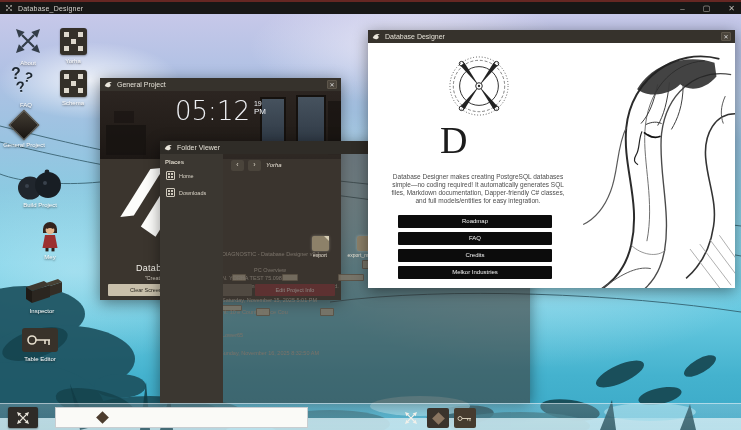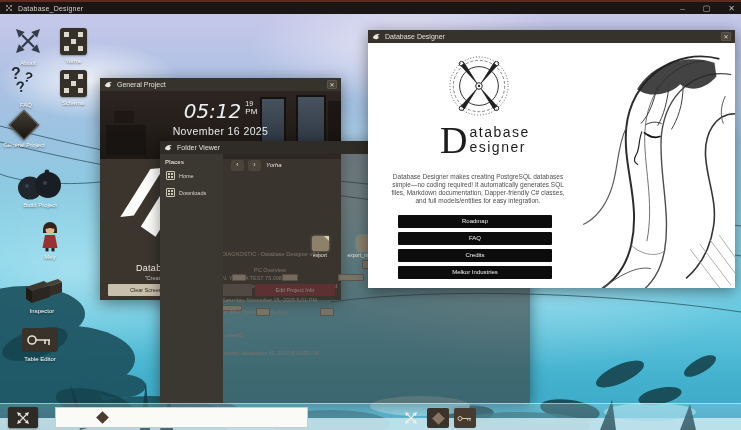--- a/index.html
+++ b/index.html
@@ -47,21 +47,21 @@
     color:#ddd; font-size:6px; line-height:8px; text-align:center; border-radius:1px; }
 
   
   #gp-win { left:100px; top:78px; width:241px; height:222px; z-index:2; background:#3a342d; }
   #gp-photo { position:absolute; left:0; top:13px; width:241px; height:68px;
     background:linear-gradient(180deg,#2c2521 0%,#241e1a 55%,#1c1714 100%); overflow:hidden; }
   #gp-photo .winframe { position:absolute; background:linear-gradient(180deg,#46525e,#2c3642); border:2px solid #15110e; }
   #gp-photo .shelf { position:absolute; background:#171310; }
   #gp-clock { position:absolute; left:0; top:20px; width:241px; text-align:center; color:#eef0f4; }
   #gp-time-row { display:flex; justify-content:center; align-items:flex-start; gap:4px; }
-  #gp-time { font-family:"DejaVu Sans", sans-serif; font-weight:200; font-size:20px; line-height:26px; letter-spacing:0px;font-style:italic; }
+  #gp-time { font-family:"DejaVu Sans", sans-serif; font-weight:200; font-size:26px; line-height:26px; letter-spacing:0px; }
   #gp-sec-col { display:flex; flex-direction:column; align-items:flex-start; padding-top:2px; }
   #gp-sec { font-size:7px; line-height:7px; }
   #gp-ampm { font-size:8px; line-height:9px; }
   #gp-date { font-size:10.5px; font-weight:300; margin-top:1px; letter-spacing:.4px; }
   #gp-body { position:absolute; left:0; top:81px; width:241px; height:141px; background:#3b352e; }
   #gp-logo { position:absolute; left:18px; top:8px; width:72px; height:92px; transform:rotate(-6deg); }
   #gp-brand { position:absolute; left:2px; top:104px; width:150px; text-align:center; color:#f2efe8; }
   #gp-brand .b1 { font-size:9px; letter-spacing:.3px; }
   #gp-brand .b2 { font-size:5.5px; color:#cfc9bd; margin-top:2px; }
   #gp-btn-clear { position:absolute; left:8px; top:125px; width:76px; height:12px; background:#c9c0ab;
@@ -304,21 +304,20 @@
       <div class="shelf" style="left:228px;top:10px;width:13px;height:54px;opacity:.7;"></div>
     </div>
     <div id="gp-clock">
       <div id="gp-time-row">
         <span id="gp-time">05:12</span>
         <span id="gp-sec-col">
           <span id="gp-sec">19</span>
           <span id="gp-ampm">PM</span>
         </span>
       </div>
-      <div id="gp-date">November 16 2025</div>
     </div>
     <div id="gp-body">
       <svg id="gp-logo" viewBox="0 0 70 95">
         <polygon points="0,48 36,2 50,2 14,48" fill="#fdfdfb"></polygon>
         <polygon points="20,60 56,14 70,26 34,72" fill="#fdfdfb"></polygon>
         <polygon points="38,78 54,58 58,80" fill="#fdfdfb"></polygon>
       </svg>
       <div id="gp-brand">
         <div class="b1">Database Designer</div>
         <div class="b2">"Create Worlds, Not Wars"</div>
@@ -425,24 +424,20 @@
         </g>
         <circle cx="14" cy="9" r="2.4" fill="none" stroke="#222" stroke-width="1"></circle>
         <circle cx="50" cy="9" r="2.4" fill="none" stroke="#222" stroke-width="1"></circle>
         <circle cx="14" cy="55" r="2.4" fill="none" stroke="#222" stroke-width="1"></circle>
         <circle cx="50" cy="55" r="2.4" fill="none" stroke="#222" stroke-width="1"></circle>
         <circle cx="32" cy="32" r="3.4" fill="#fff" stroke="#222" stroke-width="1"></circle>
         <circle cx="32" cy="32" r="1.2" fill="#222"></circle>
       </svg>
       <div id="dd-logotype">
         <span class="bigD">D</span>
-        <span class="dlines">
-          <span>atabase</span>
-          <span>esigner</span>
-        </span>
       </div>
       <div id="dd-desc">Database Designer makes creating PostgreSQL databases simple—no coding required! It automatically generates SQL files, Markdown documentation, Dapper-friendly C# classes, and full models/entities for easy integration.</div>
       <div class="dd-btn" style="top:172px;">Roadmap</div>
       <div class="dd-btn" style="top:189px;">FAQ</div>
       <div class="dd-btn" style="top:206px;">Credits</div>
       <div class="dd-btn" style="top:223px;">Melkor Industries</div>
       <svg id="dd-sketch" width="200" height="245" viewBox="0 0 200 250">
         <path d="M180,6 C135,-6 90,26 85,76 C81,116 100,152 90,196 C85,218 74,232 58,242" fill="none" stroke="#2b2b2b" stroke-width="2"></path>
         <path d="M192,22 C155,16 126,42 121,82 C117,117 131,162 124,202 C120,224 110,237 97,246" fill="none" stroke="#4a4a4a" stroke-width="1.4"></path>
         <path d="M165,8 C130,10 106,40 104,80 C102,112 114,152 106,192" fill="none" stroke="#6e6e6e" stroke-width="1"></path>

